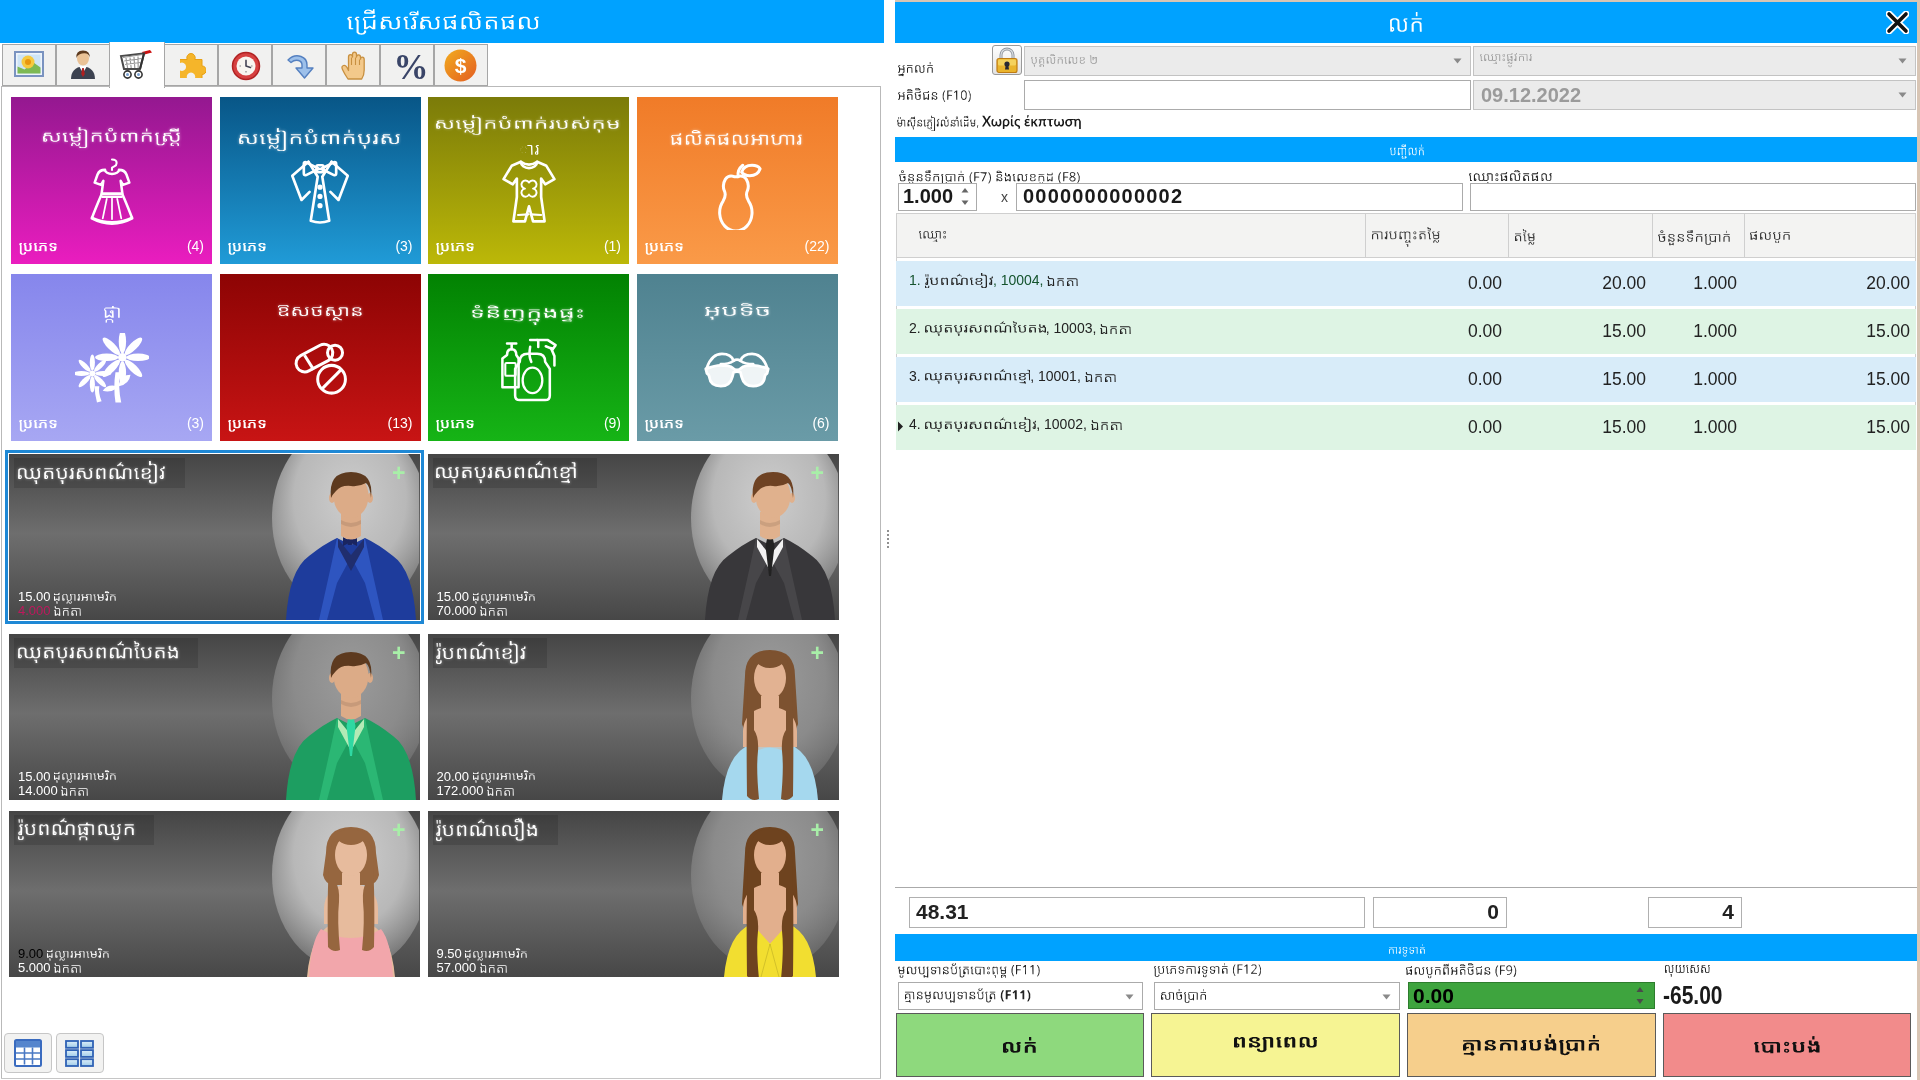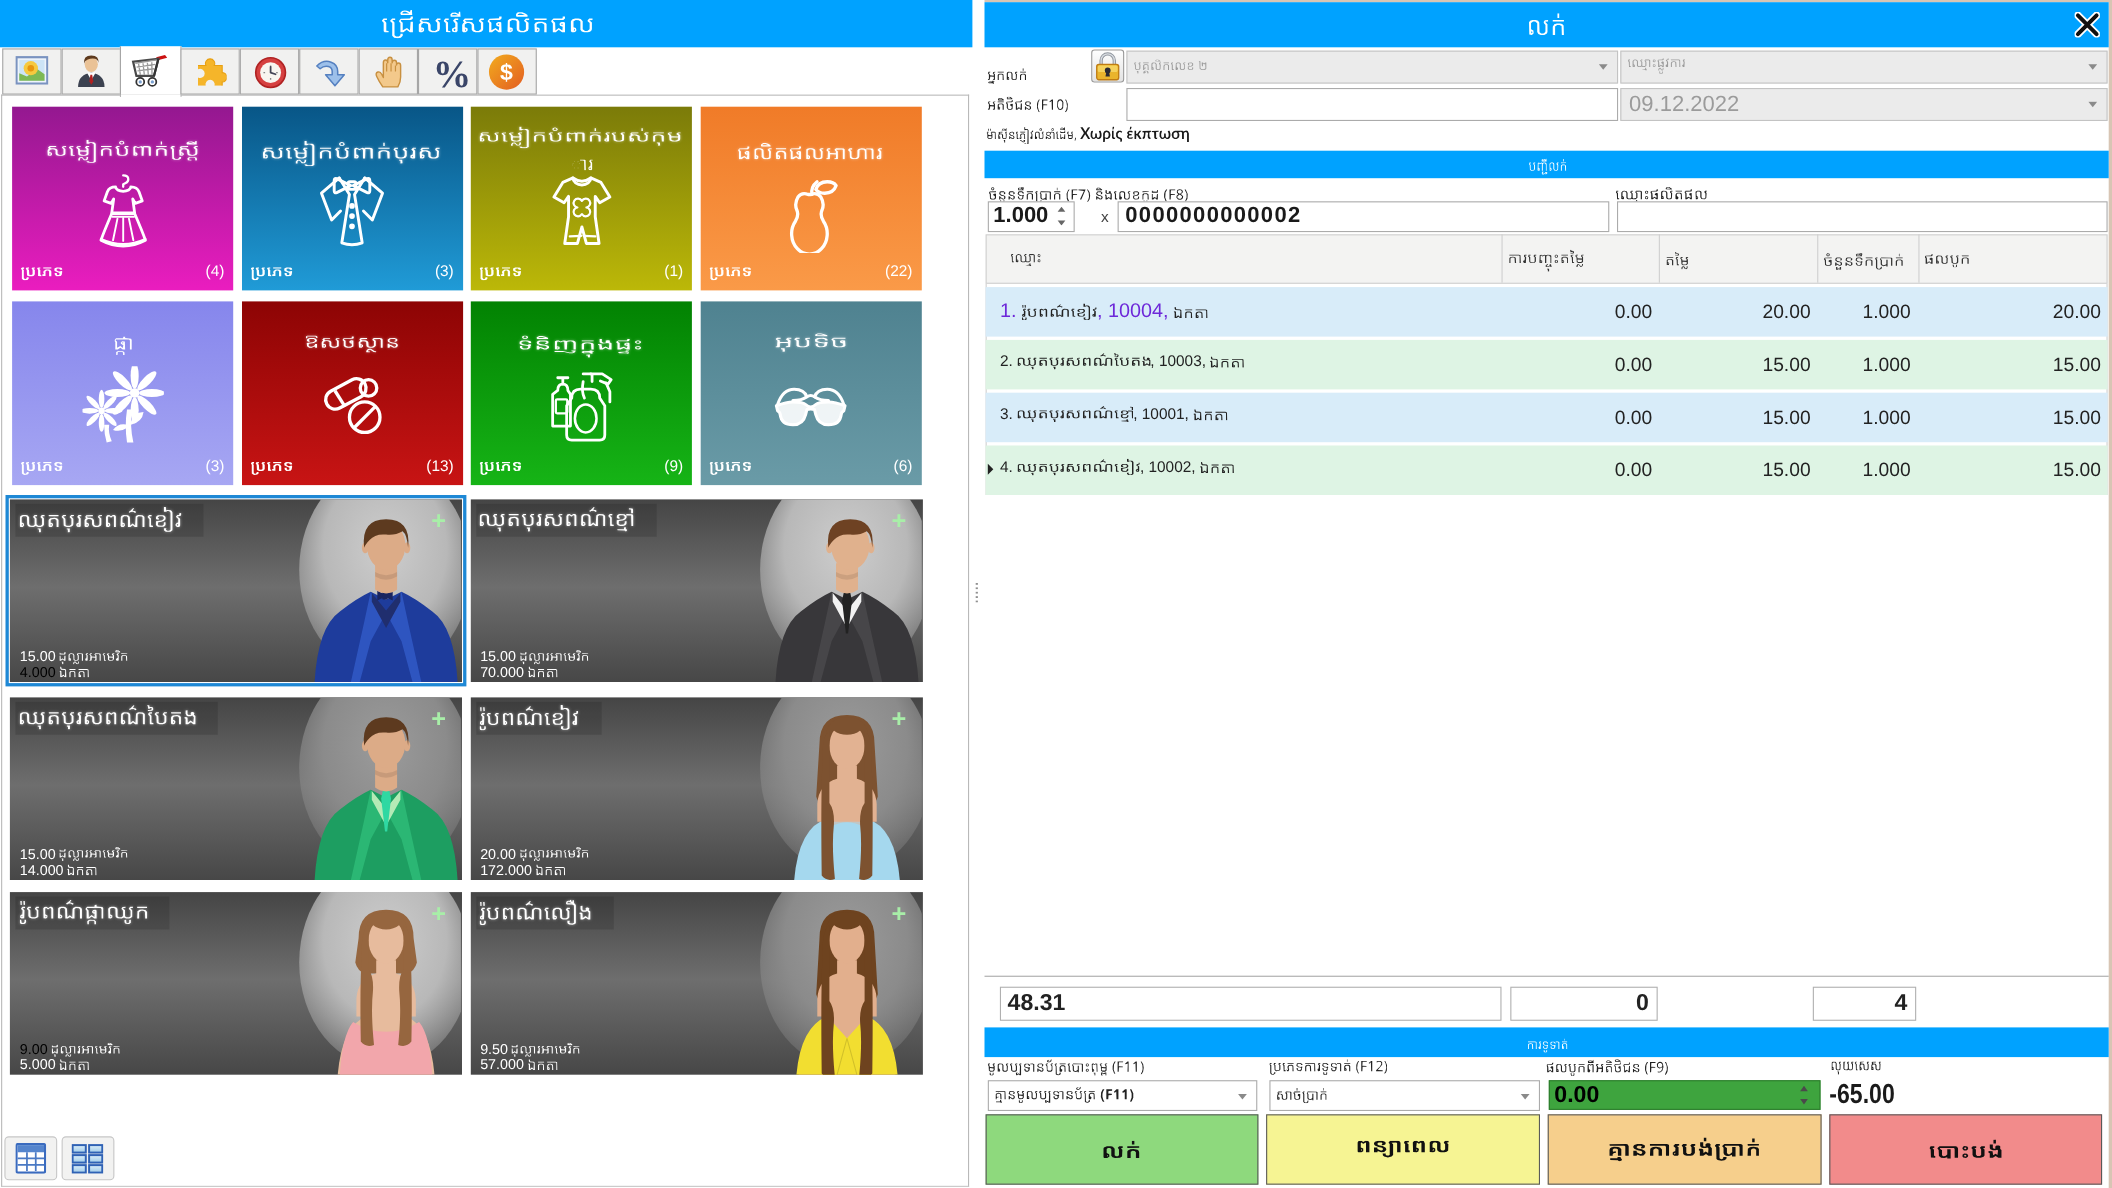--- a/index.html
+++ b/index.html
@@ -260,21 +260,21 @@
     <path d="M52 44 q-3-26 20-26 q23 0 20 26 q-1-12 -5-15 q-7 4 -15 3 q-10-1 -15 5 q-4 4 -5 7z" fill="#5d3a1f"></path>
   </svg>
 <div class="a" style="left:14px;top:458px;width:171px;height:30px;background:rgba(0,0,0,0.13)"></div>
 <svg style="position:absolute;left:17.5px;top:461px;filter:drop-shadow(0 0 1.5px rgba(255,255,255,0.5))" width="147" height="23.4" viewBox="0 0 589 104" preserveAspectRatio="none">
     <path fill="#fff" fill-rule="evenodd" d="M171 86l0 4l4 1l0 12l7 -1l0 -16zM65 87l0 3l5 1l0 12l7 -1l-1 -16zM111 45l-5 5l-1 4l0 23l3 3l8 0l4 -4l1 -7l-2 -4l-7 -3l1 -10l4 -3l10 -1l3 1l4 5l0 26l7 0l0 -28l-2 -4l-4 -3l-8 -2zM113 68l3 1l0 5l-4 0zM504 33l-4 2l-4 5l0 7l3 3l8 0l0 -4l-4 -2l0 -3l5 -4l12 0l4 4l1 5l-5 6l-4 2l-20 3l0 15l4 5l4 2l19 0l4 -2l4 -5l0 -11l-6 0l-1 10l-5 4l-13 -1l-3 -3l1 -10l12 -2l10 -4l5 -6l0 -9l-4 -5l-4 -2zM471 32l-5 6l0 3l6 8l0 29l2 2l11 0l0 -5l-6 -1l-1 -2l0 -26l-7 -8l9 -1l0 -5zM368 40l-1 35l3 5l8 0l5 -5l-1 -9l-8 -4l0 -19l6 -6l9 0l5 5l0 38l9 0l8 -7l8 7l9 0l0 -39l5 -4l11 1l3 3l0 39l7 0l0 -39l-1 -3l-6 -5l-15 -1l-6 2l-4 4l-2 36l-9 -8l-9 8l-1 -32l-2 -5l-5 -4l-16 -1l-7 3zM375 68l4 2l-1 4l-4 0zM318 33l-4 7l0 37l3 3l8 0l5 -7l-2 -8l-7 -3l0 -22l4 -3l6 5l3 0l3 -4l4 -1l2 2l0 41l7 0l0 -42l-2 -4l-3 -2l-6 0l-7 5l-6 -5zM322 68l3 1l0 5l-4 0zM238 40l4 5l-4 3l-2 5l0 24l3 3l8 0l4 -4l1 -7l-2 -4l-7 -3l0 -8l4 -5l3 -1l9 1l4 4l0 16l4 8l7 3l12 0l9 -5l2 -5l0 -24l-8 -8l10 -2l0 -4l-11 1l-4 7l6 7l0 22l-5 6l-9 0l-5 -4l-1 -19l-4 -6l-8 -3l-10 0l-5 -5l23 -1l0 -5l-24 1zM244 68l3 1l0 5l-4 0zM224 32l-10 0l-4 6l0 3l5 7l-1 15l-4 1l-4 4l0 7l3 4l10 1l3 -3l0 -31l-6 -9l8 0zM215 69l-2 6l-2 -2l0 -3zM158 32l-5 6l0 3l6 7l1 26l3 3l8 3l11 0l8 -3l4 -4l1 -5l0 -21l-8 -9l10 -2l0 -4l-10 0l-5 7l0 2l6 7l0 20l-1 3l-5 4l-11 0l-4 -3l-1 -25l-8 -9l10 -2l0 -4zM105 32l1 5l35 0l0 -5zM1 39l-1 38l3 3l8 0l5 -7l-2 -8l-7 -3l0 -20l5 -5l10 0l4 3l1 29l3 7l5 3l15 1l8 -4l8 4l10 0l8 -3l4 -6l0 -25l-6 -9l8 0l0 -5l-10 0l-5 8l6 7l0 23l-5 5l-9 0l-6 -6l0 -23l-7 -8l9 -1l0 -5l-9 0l-5 6l0 3l5 6l0 24l-5 4l-9 0l-6 -6l0 -28l-5 -7l-6 -2l-12 0l-7 3zM8 68l3 1l0 5l-4 0zM588 24l-7 1l0 5l-2 2l-5 0l-5 6l0 2l8 8l0 13l-2 2l-3 0l-5 7l1 6l5 4l8 0l3 -6l0 -27l-10 -9l12 -3l2 -3zM574 68l3 1l-1 6l-4 -2l0 -3zM424 20l-5 -4l-5 0l-3 -2l5 -9l-3 -1l-11 12l-4 2l-1 3l3 2l4 -3l9 -1l7 5zM525 0l0 19l8 0l4 -3l5 0l4 2l3 5l0 69l-5 4l-7 0l-5 -4l2 -7l-9 0l0 9l7 6l17 0l7 -6l0 -72l-2 -5l-4 -4l-14 -1l-3 2l-1 -14z"></path>
   </svg>
 <div class="a" style="left:392px;top:460px;font-size:23px;font-weight:bold;color:#a8eea8">+</div>
 <div class="a" style="left:18px;top:589px;font-size:13px;color:#fff;white-space:nowrap">15.00 <svg style="vertical-align:-2.5px" width="62" height="13" viewBox="0 0 246 58" preserveAspectRatio="none">
       <path fill="#fff" fill-rule="evenodd" d="M8 47l0 2l2 1l0 7l4 0l0 -10zM50 51l0 6l3 0l1 -7l4 0l2 5l5 2l3 -1l2 -4l0 -6l-3 0l0 6l-3 3l-4 -7l-3 -2l-4 1zM0 23l0 20l5 0l7 -5l5 5l5 0l0 -20l-4 0l-1 16l-5 -5l-2 0l-5 5l-1 -16zM225 22l-2 3l0 18l4 0l0 -17l3 -3l8 0l2 2l1 18l4 0l-1 -19l-6 -4l-9 0zM223 13l0 3l22 -1l0 -2zM215 13l-7 1l-2 4l4 5l0 8l-6 5l0 4l3 3l5 0l2 -2l0 -19l-3 -6l4 0zM173 14l-2 4l4 5l0 15l2 3l4 2l12 -1l4 -6l0 -14l-3 -6l4 0l0 -3l-7 1l-2 4l4 5l-1 4l-13 -1l0 -4l-3 -6l4 -1l0 -2zM180 30l13 1l-1 7l-2 2l-8 0l-3 -3zM158 14l-2 4l4 5l1 20l7 0l-1 -3l-3 -1l0 -17l-5 -5l6 -2l0 -2zM108 18l4 5l-1 17l-3 1l0 2l8 -1l1 -12l13 1l-1 9l-3 1l0 2l8 -1l0 -20l-5 -5l13 -1l3 3l0 24l4 0l0 -25l-2 -4l-17 -1l-4 5l4 5l-1 4l-13 -1l0 -4l-5 -5l6 -1l0 -3l-5 0zM103 13l-5 0l-3 3l0 3l3 3l-1 11l-4 2l1 7l2 1l6 -1l0 -21l-4 -4l5 -1zM33 19l0 23l7 1l2 -2l0 -6l-5 -3l0 -13l4 -3l5 0l4 4l1 20l5 3l11 -1l3 -4l0 -16l-3 -6l12 0l2 2l0 25l4 0l0 -27l-2 -2l-17 -1l-2 2l-1 4l3 3l0 15l-3 3l-6 0l-3 -3l0 -16l-3 -6l-8 -2l-5 1zM38 35l2 2l-3 2zM22 8l-4 1l-1 6l-13 -1l-1 -3l-3 0l0 7l20 0l2 -2zM202 3l0 6l17 1l0 -4l-7 -5l-6 -1zM204 5l2 -2l4 0l5 3z"></path>
     </svg></div>
-<div class="a" style="left:18px;top:603px;font-size:13px;color:#000000;white-space:nowrap">4.000 <svg style="vertical-align:-1px" width="27" height="10" viewBox="0 0 107 40" preserveAspectRatio="none">
+<div class="a" style="left:18px;top:603px;font-size:13px;color:#be185d;white-space:nowrap">4.000 <svg style="vertical-align:-1px" width="27" height="10" viewBox="0 0 107 40" preserveAspectRatio="none">
       <path fill="#fff" fill-rule="evenodd" d="M72 18l-3 5l0 15l7 1l2 -2l0 -6l-5 -3l0 -5l4 -4l6 0l4 4l0 16l4 0l-1 -19l-4 -3l-6 -1zM74 31l2 2l-3 2zM38 18l-2 3l0 18l4 0l0 -17l3 -3l8 0l3 3l0 17l4 0l-1 -20l-5 -3l-10 0zM69 9l0 3l31 0l2 2l0 25l4 0l-1 -28l-5 -2zM36 9l0 3l22 0l0 -3zM3 0l0 7l3 4l13 1l2 2l-1 21l-5 -5l-2 0l-5 5l-1 -18l-2 -2l-5 1l0 2l3 1l0 20l5 0l7 -5l5 5l5 0l-1 -27l-3 -3l-13 -1l-2 -8z"></path>
     </svg></div>
 <div class="a" style="left:427.5px;top:454px;width:411px;height:166px;background:linear-gradient(180deg,#454545,#6e6e6e 48%,#474747)"></div>
 <svg class="a" style="left:647.5px;top:454px" width="190" height="166" viewBox="-50 0 190 166">
     <defs>
       <radialGradient id="bg2" cx="0.5" cy="0.40" r="0.72">
         <stop offset="0" stop-color="#cdcdcd"></stop>
         <stop offset="0.5" stop-color="#b8b8b8"></stop>
         <stop offset="1" stop-color="#b8b8b8" stop-opacity="0"></stop>
       </radialGradient>
@@ -491,21 +491,21 @@
     <path fill="#9b9b9b" fill-rule="evenodd" d="M122 53l2 9l8 1l4 -3l0 -7l-3 0l0 6l-2 2l-3 0l-2 -2l0 -6zM119 43l0 6l3 0l1 -7l4 0l2 5l5 2l3 -1l2 -4l0 -6l-3 0l0 6l-3 3l-4 -7l-3 -2l-4 1zM74 47l-3 -5l0 -4l-3 0l-1 5l-14 3l14 0l3 3zM101 24l-3 2l-1 5l2 3l5 1l3 -2l1 -5l-2 -3zM103 26l3 4l-4 3l-3 -4zM189 16l-4 -3l-6 -1l-8 2l-3 4l0 17l4 0l0 -16l4 -4l6 0l3 2l1 18l4 0zM217 5l-2 3l0 3l3 4l-1 10l-4 2l-1 4l4 4l5 0l1 -21l-4 -5l5 -1l0 -3zM168 5l0 3l31 0l2 2l0 25l4 0l-1 -28l-5 -2zM101 5l-3 2l-1 5l2 3l5 1l3 -2l1 -5l-2 -3zM103 7l3 4l-4 3l-3 -4zM18 11l0 23l7 1l2 -2l0 -6l-5 -3l0 -13l4 -3l5 0l4 4l0 18l2 3l4 2l9 0l3 -2l4 2l9 0l6 -5l0 -16l-5 -5l14 -1l2 2l0 25l4 0l0 -26l-1 -2l-5 -2l-13 0l-2 2l-1 4l3 4l0 14l-1 2l-9 1l-2 -2l0 -15l-5 -6l6 -1l-1 -3l-4 0l-4 4l0 2l4 4l0 13l-3 4l-7 0l-3 -3l0 -16l-3 -6l-8 -2l-5 1zM23 27l2 2l-3 2zM2 5l-2 6l3 4l1 20l7 0l0 -3l-4 -1l0 -17l-4 -5l5 -1l0 -3zM159 0l-3 0l-1 5l-5 1l-2 3l4 4l1 10l-6 6l1 4l3 2l5 0l1 -2l0 -19l-5 -5l7 -3zM140 0l-4 1l-1 4l-17 1l-2 3l0 4l2 2l0 20l5 0l6 -5l6 5l5 0l0 -20l-2 -2l-4 0l-4 4l0 2l6 4l-1 8l-6 -5l-6 5l-1 -16l-3 -7l18 0l3 -3z"></path>
   </svg>
 <svg style="position:absolute;left:898px;top:87.5px" width="73.0" height="14.25" viewBox="0 0 292 57" preserveAspectRatio="none">
     <path fill="#222" fill-rule="evenodd" d="M40 25l-4 4l0 17l8 0l1 -7l-5 -4l0 -5l3 -3l8 0l3 3l0 17l4 0l0 -18l-2 -3l-4 -2zM41 39l2 2l-3 2zM141 17l-4 2l-2 8l7 6l8 1l3 3l-1 7l-3 0l-10 -6l0 -3l-4 0l0 12l4 0l1 -5l8 5l4 0l5 -4l0 -7l-5 -4l-11 -3l-2 -6l3 -3l9 0l2 2l-2 6l5 -1l1 -5l-6 -5zM36 17l0 3l22 0l0 -3zM3 17l-3 5l4 5l0 15l-4 2l0 3l7 -1l2 -12l13 1l0 7l-4 5l6 0l2 -2l0 -19l-5 -5l6 -2l0 -2l-7 1l-2 4l4 5l-1 4l-13 -1l-1 -5l-4 -4l6 -2l0 -2zM124 12l-4 1l-1 4l-17 1l-2 3l0 4l2 2l0 20l5 0l7 -5l5 5l5 0l0 -23l-4 0l-1 19l-5 -5l-2 0l-5 5l-1 -17l-3 -6l17 0l4 -3zM91 12l-4 1l-1 4l-17 1l-2 3l0 4l2 2l0 14l6 6l10 0l5 -3l1 -17l-2 -2l-7 2l-1 4l6 4l0 6l-3 3l-8 0l-3 -3l0 -14l-3 -7l18 0l3 -3zM281 10l5 10l2 14l-3 14l-4 6l0 2l2 0l4 -4l3 -7l1 -19l-6 -15zM233 10l-9 7l2 3l6 -5l1 32l4 0l0 -37zM217 10l-20 0l0 37l4 0l1 -16l14 0l0 -3l-15 -1l1 -14l15 0zM186 10l-5 8l-2 7l0 16l6 14l4 1l-4 -8l-3 -12l2 -16l5 -10zM263 9l-6 2l-4 5l-1 21l5 9l7 2l7 -3l3 -5l1 -19l-2 -6l-5 -5zM261 13l5 0l5 7l0 17l-5 7l-7 -1l-4 -9l1 -15zM37 8l1 5l20 0l0 -3l-9 -6l-8 0zM40 10l3 -4l6 1l4 3zM69 3l1 6l19 0l0 -4l-8 -5l-9 0zM72 4l2 -2l4 0l7 4l-13 0z"></path>
   </svg>
 <div class="a" style="left:1024px;top:79.5px;width:447px;height:30px;background:#fff;border:1px solid #ababab"></div>
 <div class="a" style="left:1473px;top:79.5px;width:443px;height:30px;background:#ebebeb;border:1px solid #c3c3c3"></div>
 <svg class="a" style="left:1898px;top:92.0px" width="9" height="6" viewBox="0 0 9 6">
     <path d="M0.5 0.5 h8 L4.5 5.5z" fill="#8a8a8a"></path>
   </svg>
-<div class="a" style="left:1481px;top:84px;font-size:20px;font-weight:normal;color:#9b9b9b">09.12.2022</div>
+<div class="a" style="left:1481px;top:84px;font-size:20px;font-weight:bold;color:#9b9b9b">09.12.2022</div>
 <svg style="position:absolute;left:897px;top:114.5px" width="184" height="16.5" viewBox="0 0 890 75" preserveAspectRatio="none">
     <path fill="#1a1a1a" fill-rule="evenodd" d="M169 56l-8 0l0 2l4 1l-1 3l-5 0l-7 -5l-5 0l0 3l4 0l8 5l5 0l4 -3zM75 56l0 2l2 1l0 7l4 0l0 -10zM393 47l-4 0l-2 12l3 -1zM324 32l0 20l5 0l6 -5l5 5l5 0l0 -20l-3 0l-2 16l-6 -5l-7 4l0 -15zM151 30l-3 3l-1 4l2 7l-2 4l-2 -2l-2 1l2 4l5 1l3 -3l-2 -13l4 -4l7 0l3 3l0 17l4 0l-1 -20l-5 -3zM356 22l-3 5l4 5l1 17l5 3l9 0l4 -2l2 -3l0 -17l-4 -4l6 -2l0 -2l-6 0l-3 5l4 5l-1 4l-14 -1l0 -5l-4 -4l6 -2l0 -2zM361 39l14 1l-2 8l-11 0l-2 -4zM308 22l-3 5l3 4l0 18l1 2l7 1l0 -3l-4 -2l0 -17l-4 -4l6 -2l0 -2zM262 25l0 10l5 3l9 2l3 3l0 4l-2 2l-3 0l-4 -4l-6 -2l0 -3l-4 1l0 11l4 0l1 -5l9 5l6 -1l3 -4l0 -4l-4 -5l-13 -4l-2 -4l5 -5l6 0l4 4l-3 5l5 -1l2 -8l8 0l3 3l0 24l4 0l0 -23l-3 -6l-12 -1l-2 3l-9 -3zM213 26l-1 24l2 2l5 0l3 -5l-1 -4l-4 -2l-1 -12l3 -4l7 0l3 3l0 18l2 4l4 2l9 0l5 -4l0 -18l-4 -4l6 -2l0 -2l-6 0l-3 5l4 5l0 12l-3 5l-7 0l-3 -3l0 -19l-2 -3l-4 -2l-9 0zM147 22l1 3l21 0l0 -3zM132 22l-3 3l0 3l3 3l0 19l2 2l6 0l0 -3l-4 -1l0 -17l-4 -5l5 -1l0 -3zM103 23l-4 6l1 5l6 4l8 1l4 4l-1 5l-4 1l-4 -4l-6 -2l0 -3l-4 0l0 12l4 0l1 -5l8 5l7 -1l3 -5l-1 -5l-5 -4l-9 -2l-4 -4l0 -3l3 -3l9 0l2 2l-2 6l5 -1l1 -6l-6 -4zM54 23l-2 4l2 3l-3 5l0 16l8 0l1 -2l-1 -7l-4 -2l0 -5l3 -3l7 0l2 2l1 13l2 3l4 2l8 0l5 -3l1 -19l-4 -4l5 -1l0 -3l-5 0l-3 3l3 6l0 15l-3 3l-6 0l-3 -3l0 -11l-4 -5l-10 -1l-1 -4l12 0l0 -3zM56 44l2 2l-3 2zM0 25l0 3l3 4l0 14l6 6l10 0l6 -6l0 -15l-5 -5l14 -1l2 2l0 25l4 0l-1 -28l-5 -2l-13 0l-3 4l3 6l-1 4l-13 -1l0 -4l-5 -5l6 -1l0 -3l-5 0zM8 39l13 1l0 6l-3 3l-8 0l-3 -3zM763 19l-3 9l0 13l7 10l9 1l8 -5l7 5l7 0l4 -2l4 -5l2 -6l0 -9l-4 -12l-8 1l4 11l0 10l-5 6l-4 0l-3 -4l-1 -13l-7 0l0 12l-4 5l-4 0l-4 -4l-1 -10l4 -14zM726 19l0 4l10 1l1 24l5 4l6 0l3 -5l-6 -1l0 -23l11 -1l0 -4zM685 19l0 5l7 1l-2 15l-4 5l0 7l6 -1l4 -6l3 -21l11 2l-2 12l1 9l5 5l7 -1l0 -4l-2 0l-3 -5l-1 -11l1 -7l6 -1l0 -5zM650 18l0 34l7 0l1 -16l3 0l11 16l9 0l-13 -20l12 -14l-8 0l-11 13l-4 -1l0 -12zM551 18l0 28l2 4l4 2l6 0l3 -5l-4 0l-4 -4l0 -25zM460 19l-3 9l0 13l7 10l9 1l8 -5l7 5l7 0l4 -2l4 -5l2 -6l0 -9l-4 -12l-8 1l4 11l0 10l-5 6l-4 0l-3 -4l-1 -13l-7 0l0 12l-4 5l-4 0l-4 -4l-1 -10l4 -14zM816 25l-3 10l4 12l9 5l9 0l9 -6l3 -7l0 -8l-4 -6l10 -3l3 1l3 3l0 26l8 0l0 -25l6 -4l5 1l3 3l0 37l8 0l0 -35l-5 -10l-7 -2l-13 4l-3 -3l-33 0l-6 2zM828 24l7 0l4 5l0 11l-5 6l-7 0l-5 -5l0 -12zM625 18l-7 6l0 5l4 5l-4 4l-1 6l7 7l14 0l5 -3l-1 -4l-14 2l-3 -3l0 -4l2 -2l11 -1l-1 -5l-9 0l-3 -5l4 -3l11 2l3 -3l-6 -4zM579 18l-4 2l-6 7l0 14l5 7l12 5l2 2l-1 7l5 2l3 -6l0 -6l-3 -4l-12 -5l-3 -3l-1 -10l7 -7l4 0l6 3l3 -4l-6 -4zM537 20l-9 -3l-6 1l-6 3l-4 8l0 35l7 0l2 -15l5 3l7 0l8 -6l3 -8l0 -6l-3 -8zM528 23l6 3l2 4l0 9l-5 7l-8 0l-4 -4l1 -14l4 -4zM345 17l-3 0l0 5l-2 2l-13 -1l0 -3l-3 0l0 7l19 0l2 -1zM204 17l-4 1l-1 4l-4 0l-2 5l4 4l0 9l-5 4l1 7l2 1l6 -1l0 -20l-5 -5l8 -4zM15 9l0 9l3 0l0 -9zM7 9l0 9l3 0l0 -9zM288 7l-3 3l0 5l3 3l4 0l3 -3l0 -5l-3 -3zM289 9l4 2l-1 4l-2 1l-2 -1l-1 -4zM236 7l-3 2l-1 5l2 3l6 1l3 -4l0 -3l-3 -4zM238 9l3 4l-4 3l-2 -2l0 -3zM87 7l-2 0l-2 5l-5 -3l-8 0l-4 6l1 2l20 1zM70 13l2 -2l4 0l6 4l-12 0zM412 3l14 21l1 4l-16 24l9 0l13 -20l13 20l9 0l-15 -24l0 -3l15 -22l-10 1l-11 18l-12 -19zM344 3l-2 0l-2 5l-5 -3l-8 0l-4 6l1 2l20 1zM327 9l2 -2l4 0l6 4l-12 0zM165 3l1 12l11 -2l3 3l-1 55l-5 1l-5 -3l-4 0l5 5l10 0l4 -3l0 -56l-5 -5l-10 0l0 -7zM636 0l-5 0l-2 12l5 -1l3 -8zM560 0l-6 1l-1 11l4 0l3 -7z"></path>
   </svg>
 <div class="a" style="left:895px;top:137px;width:1022px;height:24.5px;background:#00a2ff"></div>
 <svg style="position:absolute;left:1390px;top:143.5px" width="34" height="15" viewBox="0 0 157 60" preserveAspectRatio="none">
     <path fill="#fff" fill-rule="evenodd" d="M54 51l0 5l4 3l7 -2l7 1l5 -4l0 -3l-2 0l-1 -2l-6 0l0 3l3 2l-3 2l-3 -2l-6 2l-2 -3l3 -2l0 -3l-3 0zM136 24l-2 3l0 18l4 0l0 -17l3 -3l8 0l2 2l1 18l4 0l-1 -19l-6 -4l-9 0zM134 15l0 3l22 -1l0 -2zM86 19l1 26l5 0l3 -4l-1 -5l-4 -2l-1 -11l3 -5l7 0l3 3l0 17l4 6l11 1l5 -4l1 -17l-3 -6l4 0l0 -3l-6 0l-3 5l4 5l0 14l-3 3l-7 0l-3 -4l0 -18l-2 -3l-4 -2l-8 0zM91 37l2 3l-4 1zM37 17l-1 27l7 1l2 -2l0 -6l-5 -3l0 -14l2 -2l4 3l6 -3l2 2l0 25l4 0l0 -24l3 -3l6 0l4 5l0 22l3 0l0 -26l-3 -3l-9 -1l-5 2l-4 -2l-7 3l-4 -3zM41 37l2 2l-3 2zM2 15l-2 6l3 3l1 17l5 4l12 -1l4 -5l0 -15l-4 -5l5 -1l0 -3l-6 0l-2 3l0 3l3 3l0 15l-3 3l-8 0l-3 -3l0 -15l-4 -5l5 -1l0 -3zM143 2l0 9l3 0l0 -9zM73 0l-2 1l-1 4l-5 -3l-10 1l-2 3l1 5l20 0zM56 7l3 -3l4 0l6 4z"></path>
   </svg>
 <svg style="position:absolute;left:899px;top:170px" width="181" height="15" viewBox="0 0 700 61" preserveAspectRatio="none">
     <path fill="#222" fill-rule="evenodd" d="M544 50l0 7l2 2l7 1l4 -2l0 -8l-3 0l0 6l-2 2l-3 0l-2 -2l0 -6zM39 50l0 10l5 0l2 -2l9 2l0 -10l-4 0l-1 7l-2 -2l-4 2l-1 -7zM573 26l0 20l5 0l6 -5l5 5l5 0l0 -20l-3 0l-2 16l-6 -5l-7 4l0 -15zM543 24l-3 3l0 19l3 0l0 -15l4 -5l9 1l2 4l0 15l4 0l-1 -19l-6 -4zM233 24l-4 5l0 17l4 0l0 -16l3 -4l8 0l3 3l0 17l4 0l0 -19l-6 -4zM137 24l-4 5l0 17l4 0l0 -16l3 -4l8 0l3 3l0 17l4 0l0 -19l-6 -4zM540 16l0 3l22 -1l0 -2zM510 17l-3 3l1 7l5 1l0 -3l-2 -1l0 -3l2 -2l9 0l2 2l0 5l-5 4l-12 2l0 10l6 4l12 -1l3 -3l0 -7l-3 0l-1 6l-2 2l-9 0l-3 -5l1 -4l13 -3l4 -4l0 -7l-6 -4zM459 20l-1 24l2 2l5 0l3 -5l-1 -4l-4 -2l-1 -12l3 -4l7 0l3 3l0 18l2 4l4 2l9 0l5 -4l0 -18l-4 -4l6 -2l0 -2l-6 0l-3 5l4 5l0 12l-3 5l-7 0l-3 -3l0 -19l-2 -3l-4 -2l-9 0zM443 16l-3 3l0 3l3 3l0 19l2 2l6 0l0 -3l-4 -1l0 -17l-4 -5l5 -1l0 -3zM381 17l-4 6l1 5l6 4l8 1l4 4l-1 5l-4 1l-4 -4l-6 -2l0 -3l-4 0l0 12l4 0l1 -5l8 5l7 -1l3 -5l-1 -5l-5 -4l-9 -2l-4 -4l0 -3l3 -3l9 0l2 2l-2 6l5 -1l1 -6l-6 -4zM229 16l1 3l21 0l0 -3zM180 19l-1 5l2 2l0 14l2 4l7 3l9 -2l0 3l4 0l0 -24l-4 0l0 15l-3 3l-7 2l-4 -4l0 -14l-4 -5l2 -2l29 0l2 2l0 25l4 0l0 -27l-2 -2l-33 -1zM166 16l-3 4l3 6l0 27l4 5l8 1l6 -3l1 -7l-4 1l0 3l-3 3l-5 0l-3 -3l0 -28l-3 -6l4 0l0 -3zM133 16l1 3l21 0l0 -3zM108 16l-5 2l-2 8l7 6l8 1l2 2l0 3l-3 5l-6 0l-3 -4l0 -4l-4 0l0 4l4 6l10 1l5 -4l0 -7l2 -2l-1 -4l-6 2l-5 -1l-5 -3l-1 -5l3 -3l8 0l3 5l4 0l0 -3l-6 -5zM75 16l-4 2l-2 8l7 6l8 1l3 3l-1 7l-3 0l-10 -6l0 -3l-4 0l0 12l4 0l1 -5l8 5l4 0l5 -4l0 -7l-5 -4l-11 -3l-2 -6l3 -3l9 0l2 2l-2 6l5 -1l1 -5l-6 -5zM42 16l-4 2l-2 8l7 6l8 1l3 3l-1 7l-3 0l-10 -6l0 -3l-4 0l0 12l4 0l1 -5l8 5l4 0l5 -4l0 -7l-5 -4l-11 -3l-2 -6l3 -3l9 0l2 2l-2 6l5 -1l1 -5l-6 -5zM3 17l-3 5l3 4l1 17l5 3l10 0l4 -2l2 -3l0 -15l-2 -2l-7 2l-1 4l6 4l0 6l-3 3l-8 0l-3 -3l0 -14l-3 -7l21 0l0 -3zM594 11l-3 0l0 5l-2 2l-13 -1l0 -3l-3 0l0 7l19 0l2 -1zM410 12l0 9l2 3l6 2l8 -2l2 2l-1 16l-6 -5l-6 5l-2 -13l-5 -1l0 3l2 1l0 14l5 0l7 -5l5 5l5 0l0 -21l-3 -3l-1 -6l-6 0l-1 7l-6 -1l-1 -11zM688 9l7 15l0 15l-6 16l2 0l7 -12l1 -17l-7 -17zM655 9l-20 0l0 37l4 0l1 -16l14 0l0 -3l-15 -1l1 -14l15 0zM623 9l-5 9l-2 8l0 12l5 14l5 3l-6 -16l1 -19l6 -11zM348 9l-3 0l6 13l1 14l-2 9l-5 10l4 -1l5 -9l2 -13l-2 -13zM340 9l-25 0l0 3l19 3l-14 31l5 0zM311 9l-20 0l0 37l4 0l1 -16l14 0l0 -3l-15 -1l1 -14l15 0zM284 9l-5 1l-6 15l1 19l3 7l4 4l2 0l-6 -15l0 -16l2 -7zM671 8l-7 2l-3 4l0 7l5 6l-6 5l-1 7l6 7l7 1l5 -1l5 -4l1 -8l-8 -8l6 -5l1 -6l-4 -5zM671 28l8 6l-1 7l-6 3l-7 -2l-2 -3l0 -5zM673 11l5 4l0 4l-4 5l-3 1l-6 -4l-1 -5l3 -4zM377 7l1 5l20 0l0 -3l-9 -6l-8 0zM380 8l3 -3l4 0l6 4zM239 3l0 9l2 0l0 -9zM11 1l-3 4l0 3l3 4l4 0l3 -2l1 -5l-2 -3zM14 3l2 2l0 3l-3 2l-3 -4zM123 4l-3 -4l-4 0l-3 3l-8 0l-3 3l1 6l19 0l-1 -4zM105 7l2 -2l4 0l7 4l-13 0zM117 2l3 1l-2 3l-2 -2z"></path>
   </svg>
@@ -538,21 +538,21 @@
   </svg>
 <svg style="position:absolute;left:1658px;top:230px" width="72" height="15.5" viewBox="0 0 252 61" preserveAspectRatio="none">
     <path fill="#333" fill-rule="evenodd" d="M39 50l0 10l5 0l2 -2l9 2l0 -10l-4 0l-1 7l-2 -2l-4 2l-1 -7zM233 24l-4 5l0 17l4 0l0 -16l3 -4l8 0l3 3l0 17l4 0l0 -19l-6 -4zM137 24l-4 5l0 17l4 0l0 -16l3 -4l8 0l3 3l0 17l4 0l0 -19l-6 -4zM229 16l1 3l21 0l0 -3zM180 19l-1 5l2 2l0 14l2 4l7 3l9 -2l0 3l4 0l0 -24l-4 0l0 15l-3 3l-7 2l-4 -4l0 -14l-4 -5l2 -2l29 0l2 2l0 25l4 0l0 -27l-2 -2l-33 -1zM166 16l-3 4l3 6l0 27l4 5l8 1l6 -3l1 -7l-4 1l0 3l-3 3l-5 0l-3 -3l0 -28l-3 -6l4 0l0 -3zM133 16l1 3l21 0l0 -3zM108 16l-5 2l-2 8l7 6l8 1l2 2l0 3l-3 5l-6 0l-3 -4l0 -4l-4 0l0 4l4 6l10 1l5 -4l0 -7l2 -2l-1 -4l-6 2l-5 -1l-5 -3l-1 -5l3 -3l8 0l3 5l4 0l0 -3l-6 -5zM75 16l-4 2l-2 8l7 6l8 1l3 3l-1 7l-3 0l-10 -6l0 -3l-4 0l0 12l4 0l1 -5l8 5l4 0l5 -4l0 -7l-5 -4l-11 -3l-2 -6l3 -3l9 0l2 2l-2 6l5 -1l1 -5l-6 -5zM42 16l-4 2l-2 8l7 6l8 1l3 3l-1 7l-3 0l-10 -6l0 -3l-4 0l0 12l4 0l1 -5l8 5l4 0l5 -4l0 -7l-5 -4l-11 -3l-2 -6l3 -3l9 0l2 2l-2 6l5 -1l1 -5l-6 -5zM3 17l-3 5l3 4l1 17l5 3l10 0l4 -2l2 -3l0 -15l-2 -2l-7 2l-1 4l6 4l0 6l-3 3l-8 0l-3 -3l0 -14l-3 -7l21 0l0 -3zM239 3l0 9l2 0l0 -9zM11 1l-3 4l0 3l3 4l4 0l3 -2l1 -5l-2 -3zM14 3l2 2l0 3l-3 2l-3 -4zM123 4l-3 -4l-4 0l-3 3l-8 0l-3 3l1 6l19 0l-1 -4zM105 7l2 -2l4 0l7 4l-13 0zM117 2l3 1l-2 3l-2 -2z"></path>
   </svg>
 <svg style="position:absolute;left:1750px;top:230.5px" width="40" height="12.5" viewBox="0 0 139 50" preserveAspectRatio="none">
     <path fill="#333" fill-rule="evenodd" d="M87 39l2 9l8 1l4 -3l0 -7l-3 0l0 6l-2 2l-3 0l-2 -2l0 -6zM120 13l-4 5l0 17l4 0l0 -16l3 -4l8 0l3 3l0 17l4 0l0 -19l-6 -4zM116 5l1 3l21 0l0 -3zM83 5l-3 3l0 3l3 3l1 17l6 4l9 0l4 -2l2 -3l0 -17l-4 -4l5 -1l0 -3l-5 0l-3 3l3 6l0 15l-3 3l-8 0l-2 -2l-1 -17l-4 -4l5 -1l0 -3zM37 7l-2 3l0 24l8 0l1 -2l-1 -7l-4 -2l0 -12l3 -3l7 0l3 4l0 18l2 3l4 2l8 0l5 -3l1 -18l-4 -5l5 -1l0 -3l-5 0l-3 3l0 3l3 3l0 15l-3 3l-6 0l-3 -3l0 -17l-4 -6l-11 -1zM40 27l2 2l-3 2zM24 0l-4 1l-1 4l-17 1l-2 3l0 4l2 2l0 20l5 0l6 -5l6 5l5 0l0 -20l-2 -2l-4 0l-4 4l0 2l6 4l-1 8l-6 -5l-6 5l-1 -16l-3 -7l18 0l3 -3z"></path>
   </svg>
 <div class="a" style="left:896px;top:258px;width:1px;height:192px;background:#cfcfcf"></div>
 <div class="a" style="left:1915px;top:258px;width:1px;height:192px;background:#cfcfcf"></div>
 <div class="a" style="left:896px;top:260.5px;width:1020px;height:45px;background:#d8ecf9"></div>
-<div class="a" style="left:909px;top:271.5px;font-size:18px;color:#6d28d9;white-space:nowrap">1. <svg style="vertical-align:-3.5px" width="68.3" height="15.4" viewBox="0 0 360 103" preserveAspectRatio="none">
+<div class="a" style="left:909px;top:271.5px;font-size:14px;color:#14532d;white-space:nowrap">1. <svg style="vertical-align:-3.5px" width="68.3" height="15.4" viewBox="0 0 360 103" preserveAspectRatio="none">
       <path fill="#222" fill-rule="evenodd" d="M0 85l0 12l2 3l4 2l10 0l5 -3l2 -6l-1 -8l-5 0l0 8l-4 5l-6 -1l-2 -12zM275 33l-7 5l-2 5l1 4l3 3l7 1l0 -5l-4 -4l5 -5l13 0l5 7l-1 4l-8 6l-21 4l1 14l4 5l4 2l19 0l7 -5l1 -13l-6 0l-1 10l-5 4l-13 -1l-4 -6l1 -7l16 -3l8 -4l4 -6l0 -8l-4 -5l-4 -2zM241 32l-5 8l6 8l1 31l13 1l-1 -5l-6 -1l0 -27l-8 -9l10 -1l0 -5zM139 38l-1 39l3 3l9 -1l3 -3l1 -4l-1 -5l-8 -5l0 -20l5 -5l9 0l5 4l1 39l8 0l9 -7l7 7l9 0l0 -38l5 -5l11 1l4 5l0 37l7 0l0 -37l-2 -6l-6 -4l-15 -1l-9 5l-2 5l-1 32l-9 -8l-9 8l-1 -34l-5 -6l-6 -2l-11 0l-6 2zM147 68l2 2l0 3l-4 1zM89 33l-4 5l1 41l9 1l5 -5l0 -8l-8 -5l0 -23l4 -2l5 5l3 0l5 -5l2 0l3 4l0 39l7 0l0 -39l-2 -6l-4 -3l-5 0l-7 5l-7 -5zM94 68l2 2l0 3l-4 1zM31 32l-5 6l0 3l5 6l0 21l2 6l3 3l8 3l11 0l8 -3l4 -5l0 -26l-7 -8l9 -1l0 -5l-9 0l-5 6l0 3l6 7l0 19l-1 4l-5 4l-11 0l-5 -4l-1 -25l-7 -8l9 -1l0 -5zM19 32l-9 0l-5 6l0 3l5 6l-1 16l-4 1l-3 3l-1 7l1 3l5 3l9 -1l1 -33l-7 -8l9 -1zM10 69l-2 6l-2 -2l0 -3zM358 24l-6 0l0 6l-2 2l-7 1l-3 4l0 3l7 7l-1 16l-5 1l-3 4l0 7l3 4l10 1l3 -3l0 -31l-9 -8l9 -2l4 -3zM346 67l-1 8l-2 -2l1 -5zM13 9l1 16l5 -1l-1 -15zM2 9l1 16l4 0l0 -16zM195 21l-2 -3l-10 -3l-1 -2l5 -7l-5 -1l-1 3l-14 12l4 3l7 -4l6 0l7 5zM295 0l0 19l8 0l5 -3l5 0l5 4l2 6l0 65l-5 5l-8 0l-4 -3l2 -8l-9 0l0 10l7 5l16 0l7 -5l1 -4l-1 -71l-4 -6l-5 -2l-10 0l-4 2l-1 -14z"></path>
     </svg>, 10004, <svg style="vertical-align:-1.5px" width="31" height="10.5" viewBox="0 0 107 40" preserveAspectRatio="none">
       <path fill="#222" fill-rule="evenodd" d="M72 18l-3 5l0 15l7 1l2 -2l0 -6l-5 -3l0 -5l4 -4l6 0l4 4l0 16l4 0l-1 -19l-4 -3l-6 -1zM74 31l2 2l-3 2zM38 18l-2 3l0 18l4 0l0 -17l3 -3l8 0l3 3l0 17l4 0l-1 -20l-5 -3l-10 0zM69 9l0 3l31 0l2 2l0 25l4 0l-1 -28l-5 -2zM36 9l0 3l22 0l0 -3zM3 0l0 7l3 4l13 1l2 2l-1 21l-5 -5l-2 0l-5 5l-1 -18l-2 -2l-5 1l0 2l3 1l0 20l5 0l7 -5l5 5l5 0l-1 -27l-3 -3l-13 -1l-2 -8z"></path>
     </svg></div>
 <div class="a" style="left:1382px;top:272.5px;width:120px;text-align:right;font-size:17.5px;color:#222">0.00</div>
 <div class="a" style="left:1526px;top:272.5px;width:120px;text-align:right;font-size:17.5px;color:#222">20.00</div>
 <div class="a" style="left:1617px;top:272.5px;width:120px;text-align:right;font-size:17.5px;color:#222">1.000</div>
 <div class="a" style="left:1790px;top:272.5px;width:120px;text-align:right;font-size:17.5px;color:#222">20.00</div>
 <div class="a" style="left:896px;top:308.5px;width:1020px;height:45px;background:#def4e4"></div>
 <div class="a" style="left:909px;top:319.5px;font-size:14px;color:#222;white-space:nowrap">2. <svg style="vertical-align:-3.5px" width="121.2" height="15.1" viewBox="0 0 639 101" preserveAspectRatio="none">

